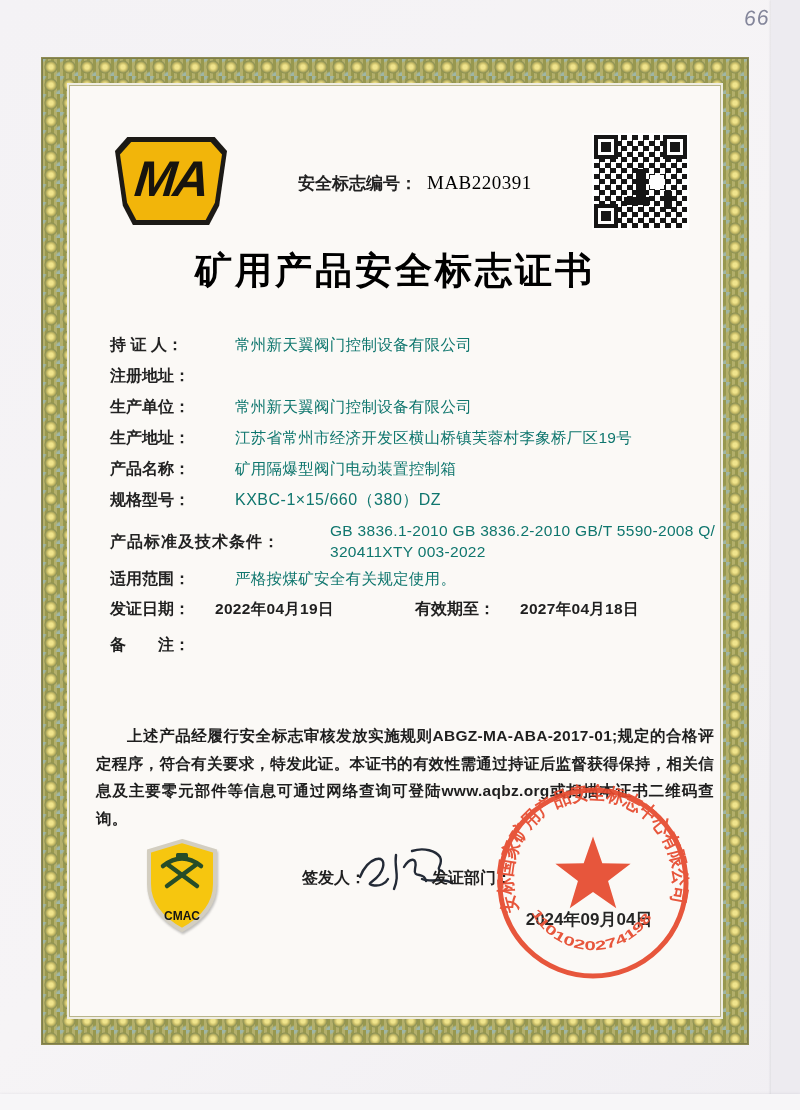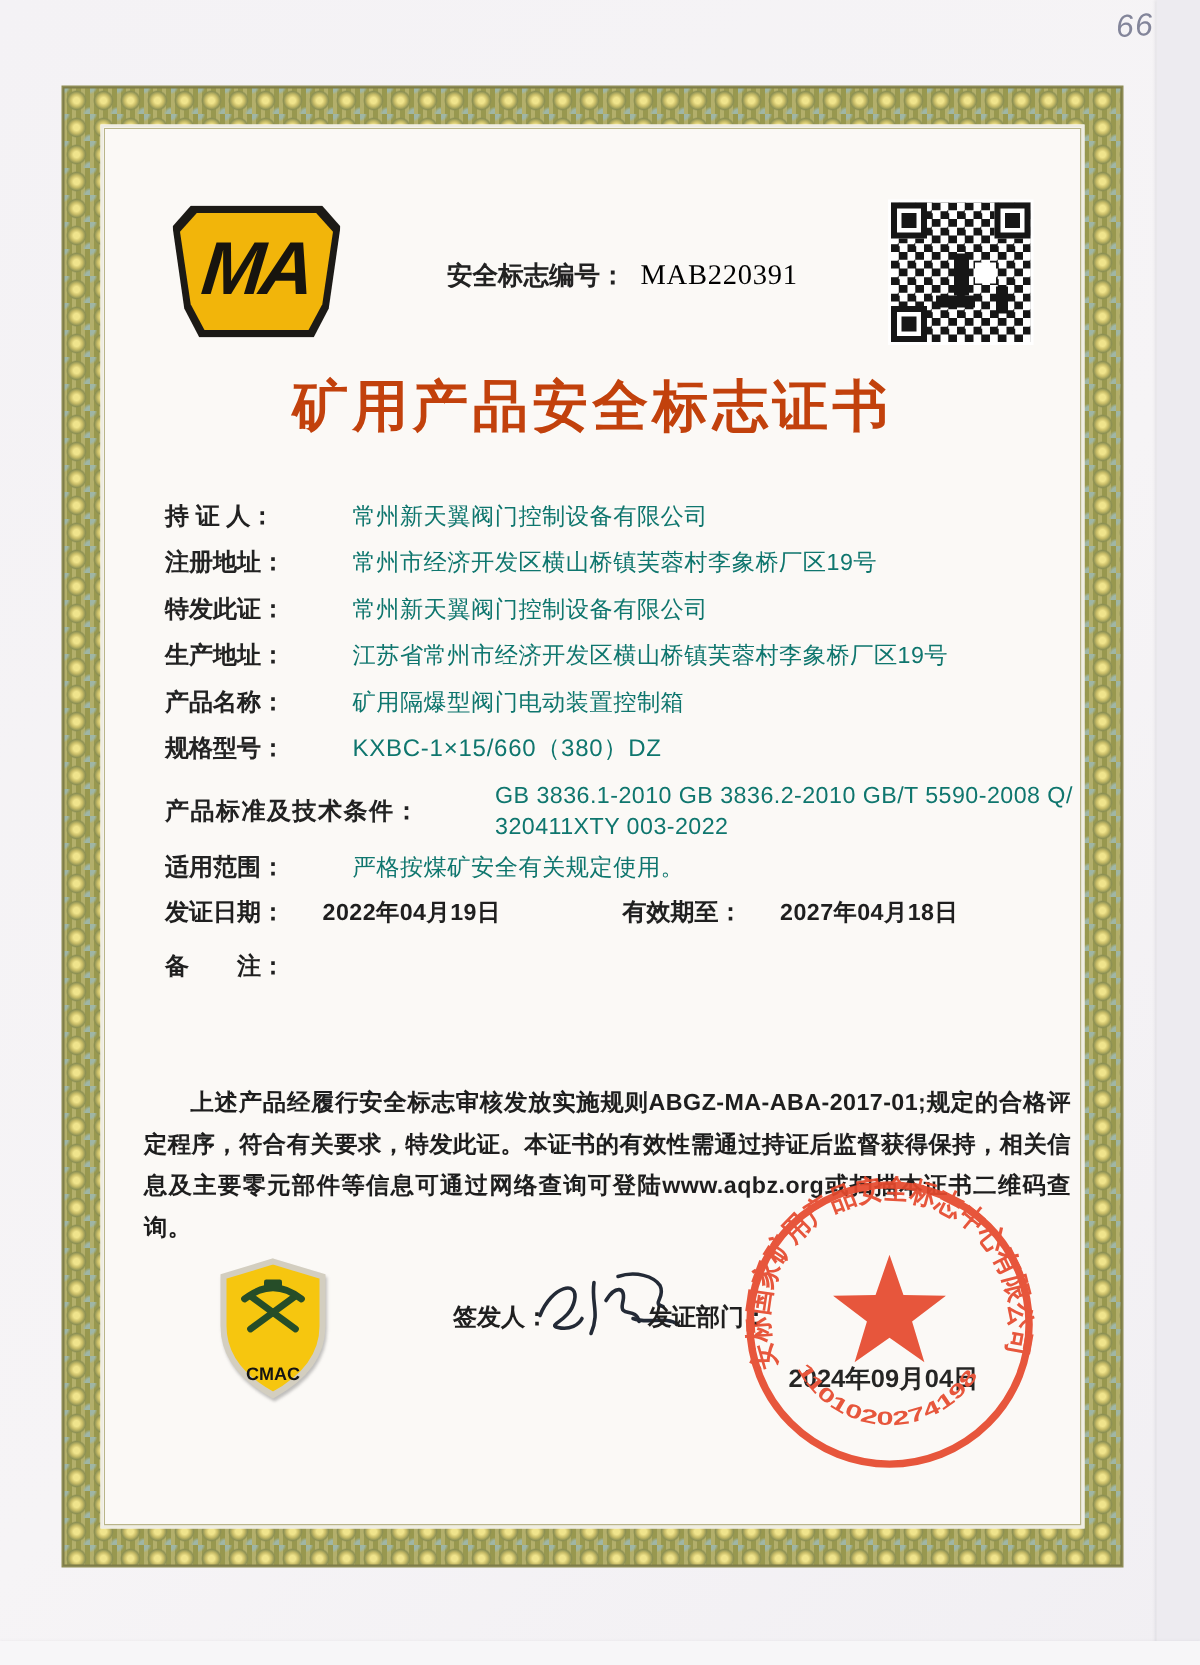--- a/index.html
+++ b/index.html
@@ -80,21 +80,21 @@
     background-repeat:no-repeat;
     background-size:10px 28px,26px 8px,14px 14px,8px 18px;
     background-position:42px 34px,30px 62px,56px 40px,70px 56px;
   }
   .qr .f{position:absolute;width:24px;height:24px;border:4px solid #161616;background:#fff;box-sizing:border-box;}
   .qr .f::after{content:"";position:absolute;inset:3px;background:#161616;}
   .f.tl{left:2px;top:2px;} .f.tr{right:2px;top:2px;} .f.bl{left:2px;bottom:2px;}
   
   .title{
     position:absolute;left:0;top:246px;width:790px;text-align:center;margin:0;
-    font-size:37px;font-weight:900;letter-spacing:3px;color:#c2410c;
+    font-size:37px;font-weight:900;letter-spacing:3px;color:#000000;
     font-family:"DejaVu Serif","Liberation Serif",serif;
   }
   
   .fields{position:absolute;left:110px;top:334px;width:606px;}
   .row{display:flex;margin-bottom:10px;line-height:21px;gap:20px;}
   .row .lbl{
     width:105px;flex:0 0 105px;font-size:16px;font-weight:bold;color:#222;white-space:nowrap;
   }
   .row .val{
     font-size:15.5px;font-weight:normal;color:#0f766e;letter-spacing:.3px;
@@ -159,24 +159,23 @@
 
 <h1 class="title">矿用产品安全标志证书</h1>
 
 <div class="fields">
   <div class="row">
       <span class="lbl">持 证 人：</span>
       <span class="val">常州新天翼阀门控制设备有限公司</span>
     </div>
   <div class="row">
       <span class="lbl">注册地址：</span>
-      <span class="val">常州市经济开发区横山桥镇芙蓉村李象桥厂区19号</span>
-    </div>
-  <div class="row">
-      <span class="lbl">特发此证：</span>
+    </div>
+  <div class="row">
+      <span class="lbl">生产单位：</span>
       <span class="val">常州新天翼阀门控制设备有限公司</span>
     </div>
   <div class="row">
       <span class="lbl">生产地址：</span>
       <span class="val">江苏省常州市经济开发区横山桥镇芙蓉村李象桥厂区19号</span>
     </div>
   <div class="row">
       <span class="lbl">产品名称：</span>
       <span class="val">矿用隔爆型阀门电动装置控制箱</span>
     </div>

